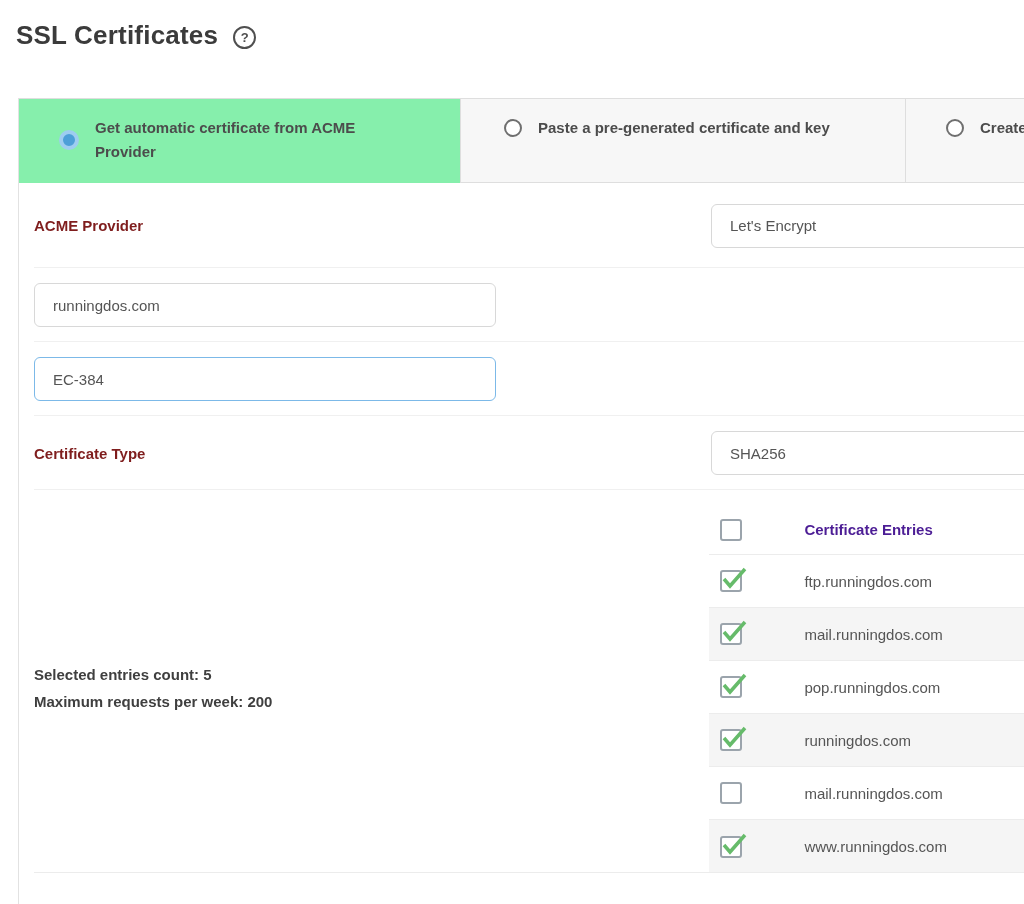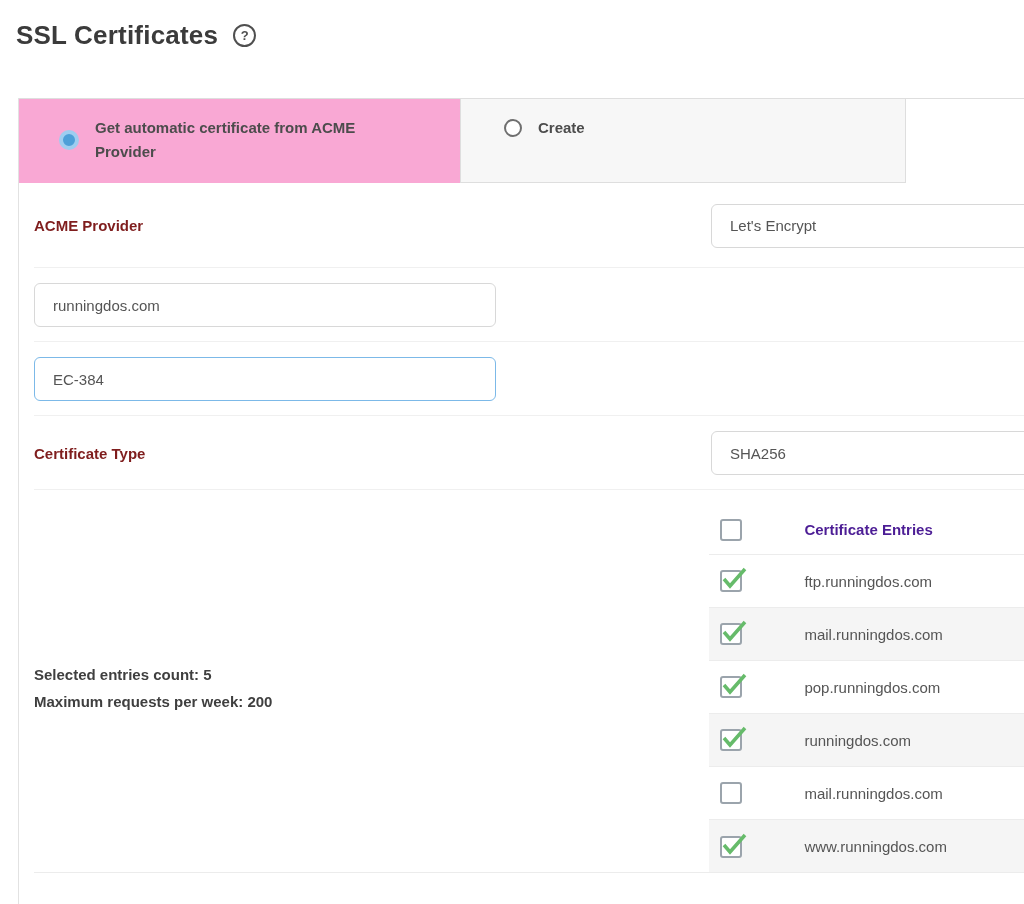--- a/index.html
+++ b/index.html
@@ -2,42 +2,42 @@
 <html><head>
 <meta charset="utf-8">
 <style>
   html,body{margin:0;padding:0;}
   body{
     width:1024px;height:904px;overflow:hidden;background:#ffffff;
     font-family:"Liberation Sans","DejaVu Sans",sans-serif;
     color:#4a4a4a;position:relative;
   }
   
-  .page-header{display:flex;padding:20px 0 0 16px;}
+  .page-header{display:flex;align-items:center;padding:20px 0 0 16px;}
   .page-title{font-size:26px;font-weight:600;color:#3b3b3b;margin:0;letter-spacing:0.2px;}
   .help-icon{
     margin-left:15px;width:19px;height:19px;border:2px solid #4f4f4f;border-radius:50%;
     display:inline-flex;align-items:center;justify-content:center;
     font-size:13px;font-weight:700;color:#4f4f4f;line-height:1;margin-top:4px;cursor:pointer;
   }
   
   .panel{
     position:absolute;left:18px;top:98px;width:1270px;height:830px;
     border-left:1px solid #e2e2e2;background:#fff;box-sizing:border-box;
   }
   
   .tabs{display:flex;height:84px;border-top:1px solid #dedede;}
   .tab{
     box-sizing:border-box;border-right:1px solid #dedede;border-bottom:1px solid #dedede;
     background:#f7f7f7;padding:17px 20px 0 40px;display:flex;align-items:flex-start;cursor:pointer;
   }
   .tab:nth-child(1){width:442px;}
   .tab:nth-child(2){width:445px;padding-left:43px;}
   .tab:nth-child(3){flex:1;padding-left:40px;overflow:hidden;}
-  .tab.selected{background:#f9a8d4;border-bottom:none;}
+  .tab.selected{background:#86efac;border-bottom:none;}
   .tab-inner{display:flex;align-items:center;}
   .radio{
     flex:0 0 auto;width:18px;height:18px;border-radius:50%;
     border:2px solid #6f6f6f;background:#fff;box-sizing:border-box;
   }
   .tab.selected .radio{
     width:20px;height:20px;border:4px solid #9ecdf0;background:#4d9fd8;
   }
   .tab-label{
     margin-left:16px;font-size:15px;font-weight:600;color:#4c4c4c;line-height:24px;max-width:300px;
@@ -92,20 +92,26 @@
 <div class="panel">
 
   <div class="tabs">
   <div class="tab selected">
     <div class="tab-inner">
       <span class="radio"></span>
       <span class="tab-label">Get automatic certificate from ACME Provider</span>
     </div>
   </div>
 
+  <div class="tab">
+    <div class="tab-inner">
+      <span class="radio"></span>
+      <span class="tab-label">Paste a pre-generated certificate and key</span>
+    </div>
+  </div>
 
   <div class="tab">
     <div class="tab-inner">
       <span class="radio"></span>
       <span class="tab-label">Create</span>
     </div>
   </div>
 </div>
 
   <div class="form-rows">

